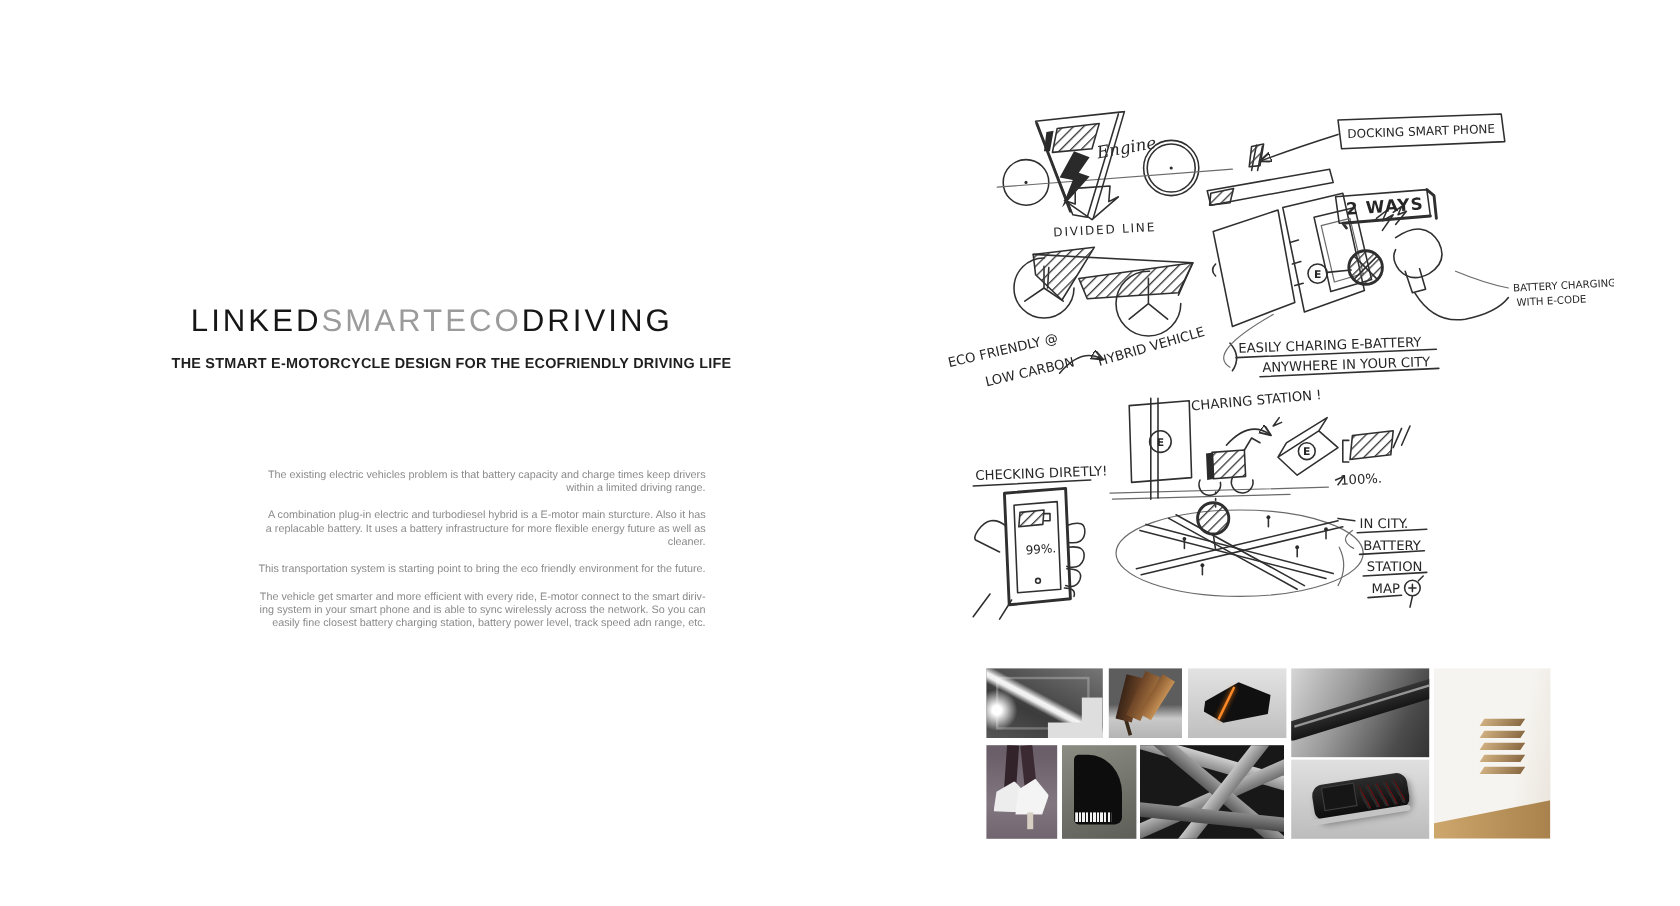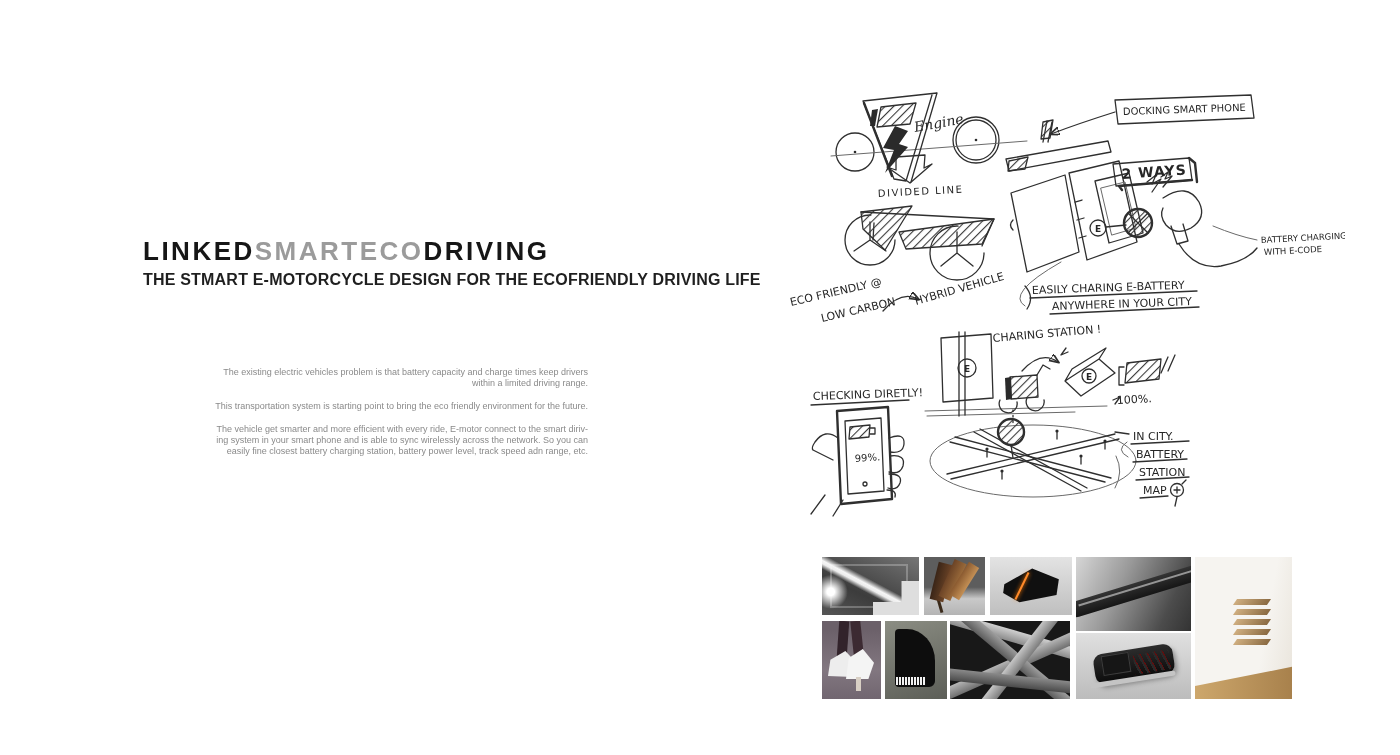--- a/index.html
+++ b/index.html
@@ -1,23 +1,23 @@
 <!DOCTYPE html>
 <html><head>
 <meta charset="utf-8">
 <style>
   html,body{margin:0;padding:0;background:#ffffff;}
   .page{position:relative;width:1400px;height:755px;background:#ffffff;overflow:hidden;
         font-family:"Liberation Sans",sans-serif;}
 
   
   .left{position:absolute;left:143px;top:238px;width:445px;}
-  .title{margin:0;font-size:26px;line-height:1;font-weight:bold;letter-spacing:2.5px;color:#161616;white-space:nowrap;}
+  .title{margin:16px;font-size:26px;line-height:1;font-weight:normal;letter-spacing:2.5px;color:#161616;white-space:nowrap;}
   .title .accent{color:#9b9b9b;}
-  .subtitle{margin:9px 0 0;font-size:16px;line-height:14px;font-weight:bold;letter-spacing:.2px;color:#1f1f1f;white-space:nowrap;}
+  .subtitle{margin:9px 0 0;font-size:12px;line-height:14px;font-weight:bold;letter-spacing:.2px;color:#1f1f1f;white-space:nowrap;}
   .copy{margin-top:80px;}
   .copy p{margin:0 0 12px;font-size:9px;line-height:11px;color:#8a8a8a;white-space:pre-line;text-align:right;}
 
   
   .sk{position:absolute;left:775px;top:80px;width:570px;height:440px;}
   .sk path,.sk circle,.sk ellipse,.sk polygon,.sk rect{fill:none;stroke:#2f2f2f;stroke-width:1.3;stroke-linecap:round;stroke-linejoin:round;}
   .sk .fill{fill:#2a2a2a;stroke:none;}
   .sk .hatch{fill:url(#hatch);}
   .sk .thin{stroke-width:1;stroke:#6a6a6a;}
   .sk .thick{stroke-width:2.4;}
@@ -99,20 +99,23 @@
 <body>
 
 <div class="page">
 
   <section class="left">
     <h1 class="title"><span>LINKED</span><span class="accent">SMARTECO</span><span>DRIVING</span></h1>
     <h2 class="subtitle">THE STMART E-MOTORCYCLE DESIGN FOR THE ECOFRIENDLY DRIVING LIFE</h2>
     <div class="copy">
       <p>The existing electric vehicles problem is that battery capacity and charge times keep drivers
 within a limited driving range.</p>
+      <p>A combination plug-in electric and turbodiesel hybrid is a E-motor main sturcture. Also it has
+a replacable battery. It uses a battery infrastructure for more flexible energy future as well as
+cleaner.</p>
       <p>This transportation system is starting point to bring the eco friendly environment for the future.</p>
       <p>The vehicle get smarter and more efficient with every ride, E-motor connect to the smart diriv-
 ing system in your smart phone and is able to sync wirelessly across the network. So you can
 easily fine closest battery charging station, battery power level, track speed adn range, etc.</p>
     </div>
   </section>
 
   <svg class="sk" viewBox="0 0 570 440">
     <defs>
       <pattern id="hatch" width="6" height="6" patternUnits="userSpaceOnUse" patternTransform="rotate(45)">

